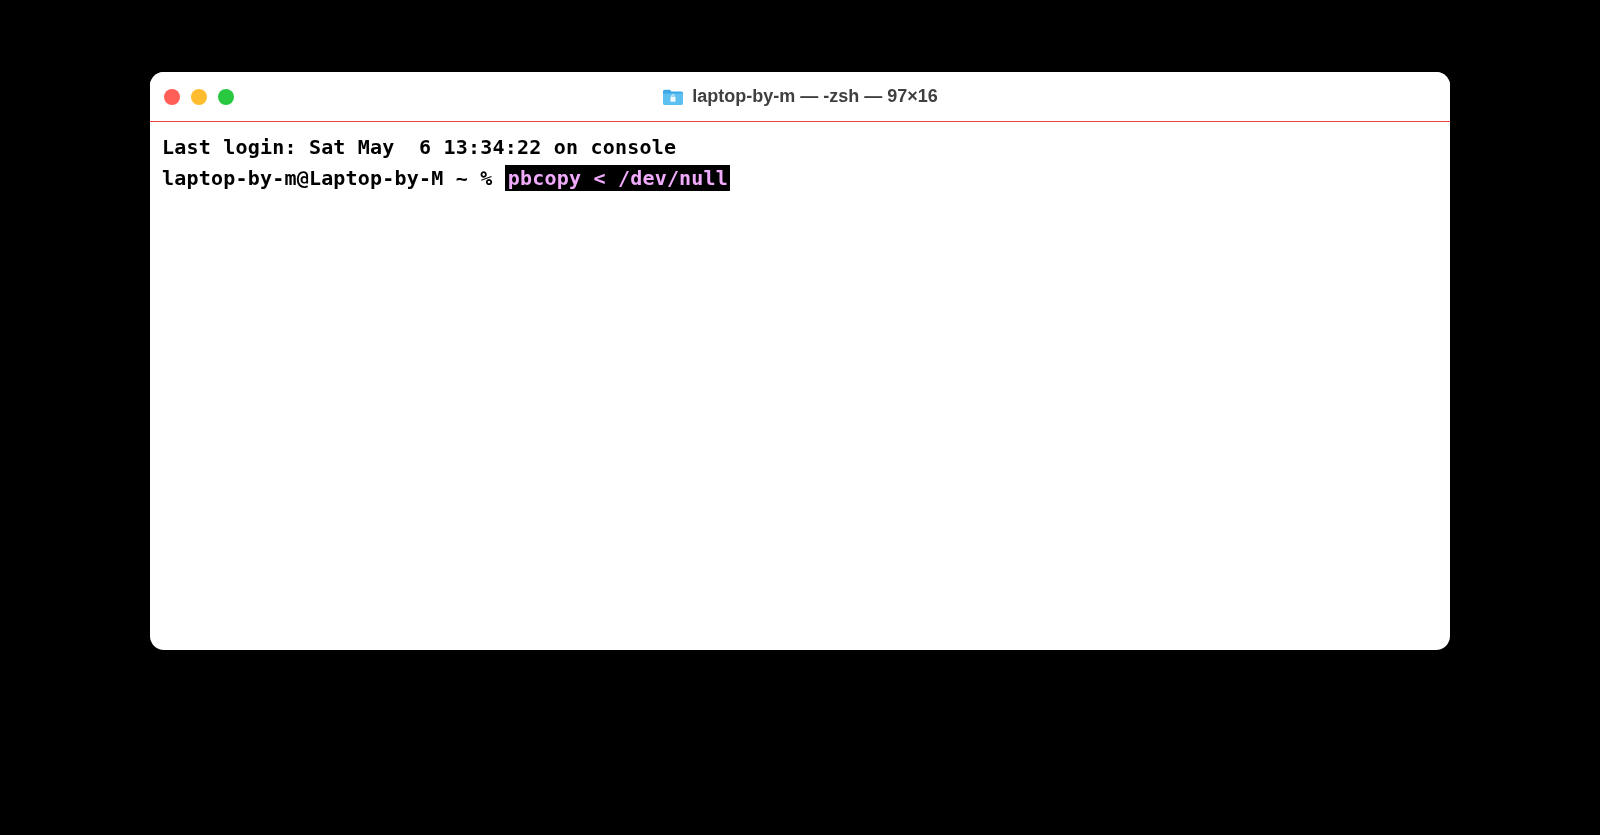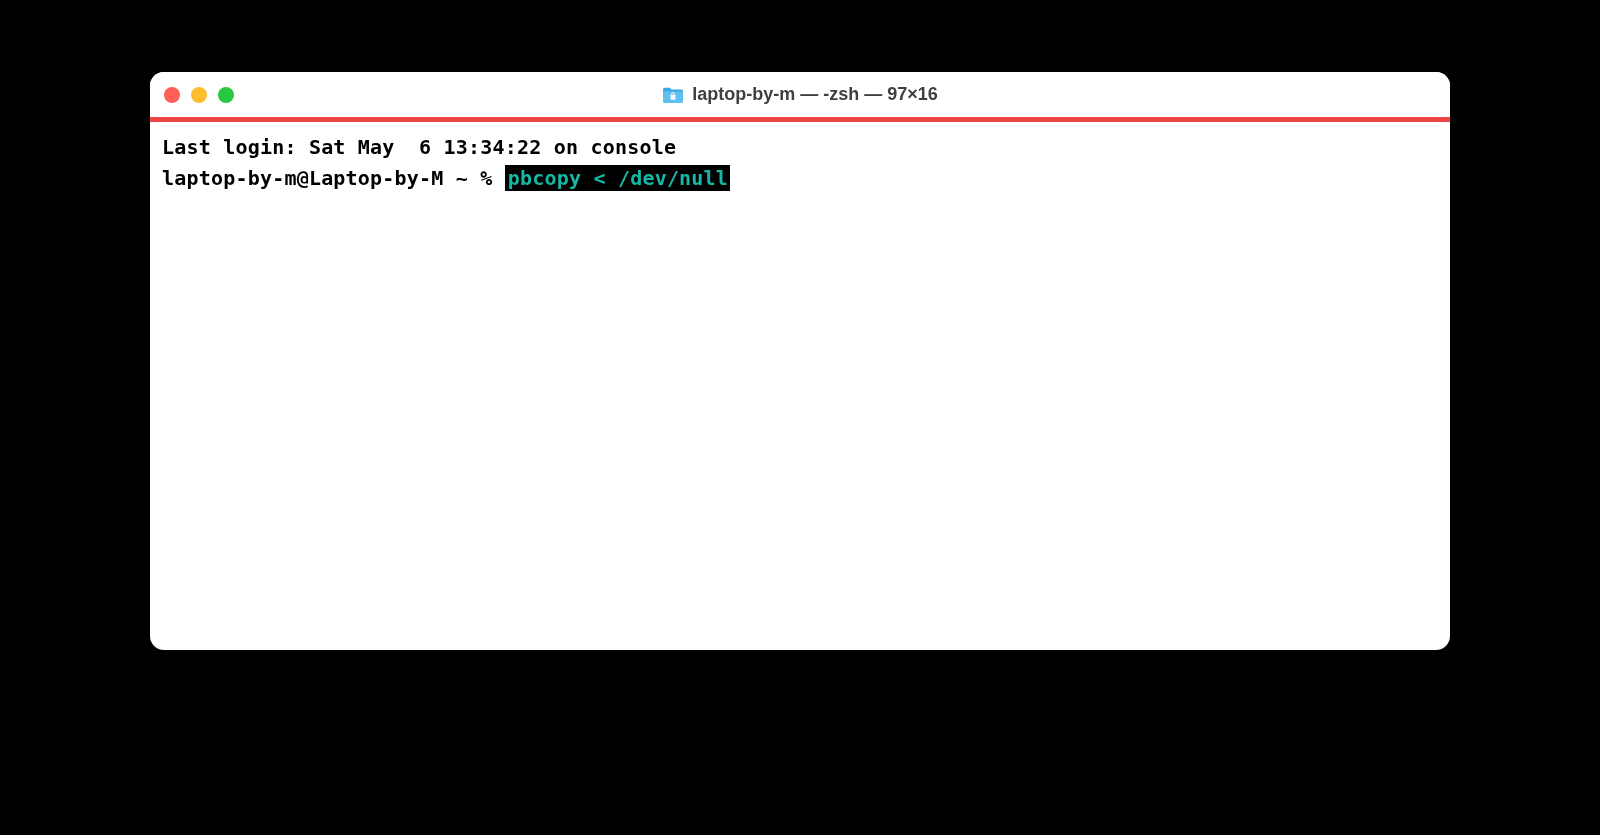--- a/index.html
+++ b/index.html
@@ -23,21 +23,21 @@
       background: #ffffff;
       border-radius: 14px;
       overflow: hidden;
       box-shadow: 0 20px 60px rgba(0,0,0,0.5);
       display: flex;
       flex-direction: column;
     }
     .titlebar {
       height: 50px;
       background: #ffffff;
-      border-bottom: 5px solid #ef4444;
+      border-bottom: 1px solid #ef4444;
       display: flex;
       align-items: center;
       position: relative;
       padding: 0 14px;
     }
     .traffic-lights {
       display: flex;
       gap: 11px;
       align-items: center;
     }
@@ -80,21 +80,21 @@
       white-space: pre;
       letter-spacing: 0.2px;
       font-weight: 500;
     }
     .term-line {
       display: block;
       font-weight: bold;
     }
     .selected {
       background: #000000;
-      color: #14b8a6;
+      color: #f0abfc;
       padding: 1px 2px 1px 3px;
     }
   </style>
 </head>
 <body>
 
 <div class="terminal-window">
   <div class="titlebar">
     <div class="traffic-lights">
       <div class="light red"></div>

